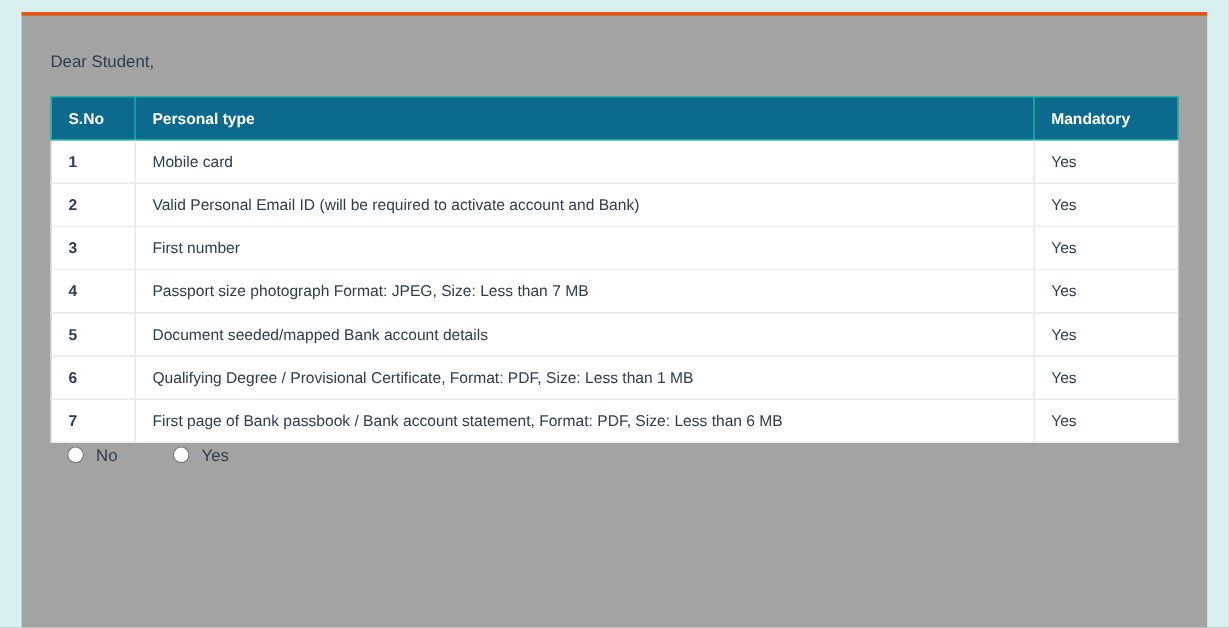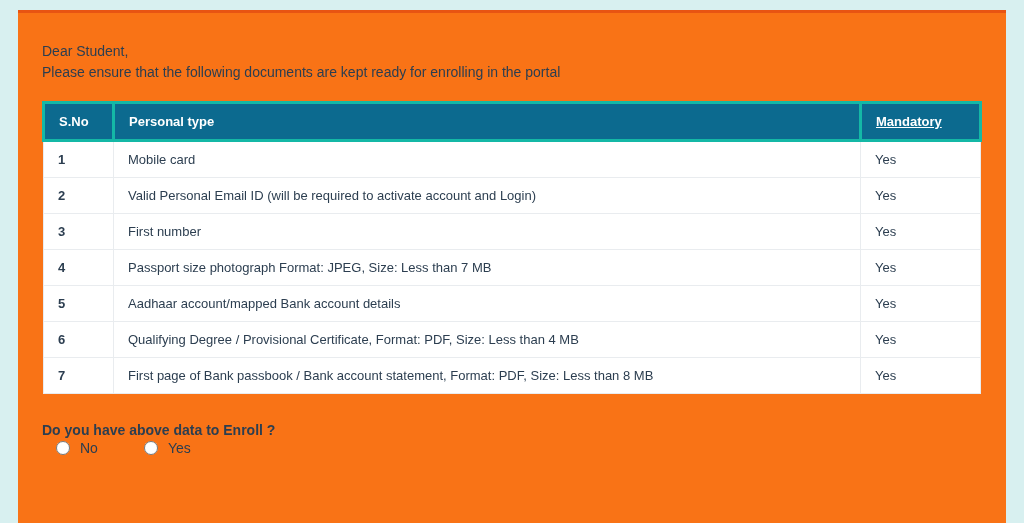--- a/index.html
+++ b/index.html
@@ -5,21 +5,21 @@
     * { box-sizing: border-box; margin: 0; padding: 0; }
     body {
       font-family: 'Segoe UI', Arial, sans-serif;
       background: #d8f0f0;
       width: 1024px;
       height: 523px;
       overflow: hidden;
       padding: 10px 18px 0 18px;
     }
     .card {
-      background: #f97316;
+      background: #a3a3a3;
       width: 100%;
       height: 100%;
       border-top: 3px solid #e85412;
       padding: 28px 24px 0 24px;
       color: #2c3e50;
     }
     .intro {
       font-size: 14px;
       line-height: 1.5;
       color: #2c3e50;
@@ -29,24 +29,24 @@
       width: 100%;
       border-collapse: collapse;
       font-size: 13px;
     }
     thead th {
       background: #0c6a8f;
       color: #fff;
       text-align: left;
       font-weight: 700;
       padding: 10px 14px;
-      border: 3px solid #14b8a6;
+      border: 1px solid #14b8a6;
     }
     thead th.col-sno { width: 70px; }
-    thead th.col-mand { width: 120px; text-decoration: underline; }
+    thead th.col-mand { width: 120px; }
     tbody td {
       padding: 10px 14px;
       border: 1px solid #e9ecef;
       color: #2c3e50;
       background: #fff;
     }
     tbody td.sno { font-weight: 700; text-align: left; }
     .question {
       margin-top: 28px;
       font-size: 14px;
@@ -74,71 +74,69 @@
       cursor: pointer;
     }
   </style>
 </head>
 <body>
 
 <div class="card">
 
   <div class="intro">
     <span>Dear Student,</span><br>
-    <span>Please ensure that the following documents are kept ready for enrolling in the portal</span>
   </div>
 
   <table>
     <thead>
       <tr>
         <th class="col-sno">S.No</th>
         <th>Personal type</th>
         <th class="col-mand">Mandatory</th>
       </tr>
     </thead>
     <tbody>
       <tr>
         <td class="sno">1</td>
         <td>Mobile card</td>
         <td>Yes</td>
       </tr>
       <tr>
         <td class="sno">2</td>
-        <td>Valid Personal Email ID (will be required to activate account and Login)</td>
+        <td>Valid Personal Email ID (will be required to activate account and Bank)</td>
         <td>Yes</td>
       </tr>
       <tr>
         <td class="sno">3</td>
         <td>First number</td>
         <td>Yes</td>
       </tr>
       <tr>
         <td class="sno">4</td>
         <td>Passport size photograph Format: JPEG, Size: Less than 7 MB</td>
         <td>Yes</td>
       </tr>
       <tr>
         <td class="sno">5</td>
-        <td>Aadhaar account/mapped Bank account details</td>
+        <td>Document seeded/mapped Bank account details</td>
         <td>Yes</td>
       </tr>
       <tr>
         <td class="sno">6</td>
-        <td>Qualifying Degree / Provisional Certificate, Format: PDF, Size: Less than 4 MB</td>
+        <td>Qualifying Degree / Provisional Certificate, Format: PDF, Size: Less than 1 MB</td>
         <td>Yes</td>
       </tr>
       <tr>
         <td class="sno">7</td>
-        <td>First page of Bank passbook / Bank account statement, Format: PDF, Size: Less than 8 MB</td>
+        <td>First page of Bank passbook / Bank account statement, Format: PDF, Size: Less than 6 MB</td>
         <td>Yes</td>
       </tr>
     </tbody>
   </table>
 
-  <div class="question">Do you have above data to Enroll ?</div>
 
   <div class="radio-row">
     <label class="radio-item">
       <input type="radio" name="enroll" style="">
       <span>No</span>
     </label>
     <label class="radio-item">
       <input type="radio" name="enroll" style="">
       <span>Yes</span>
     </label>

